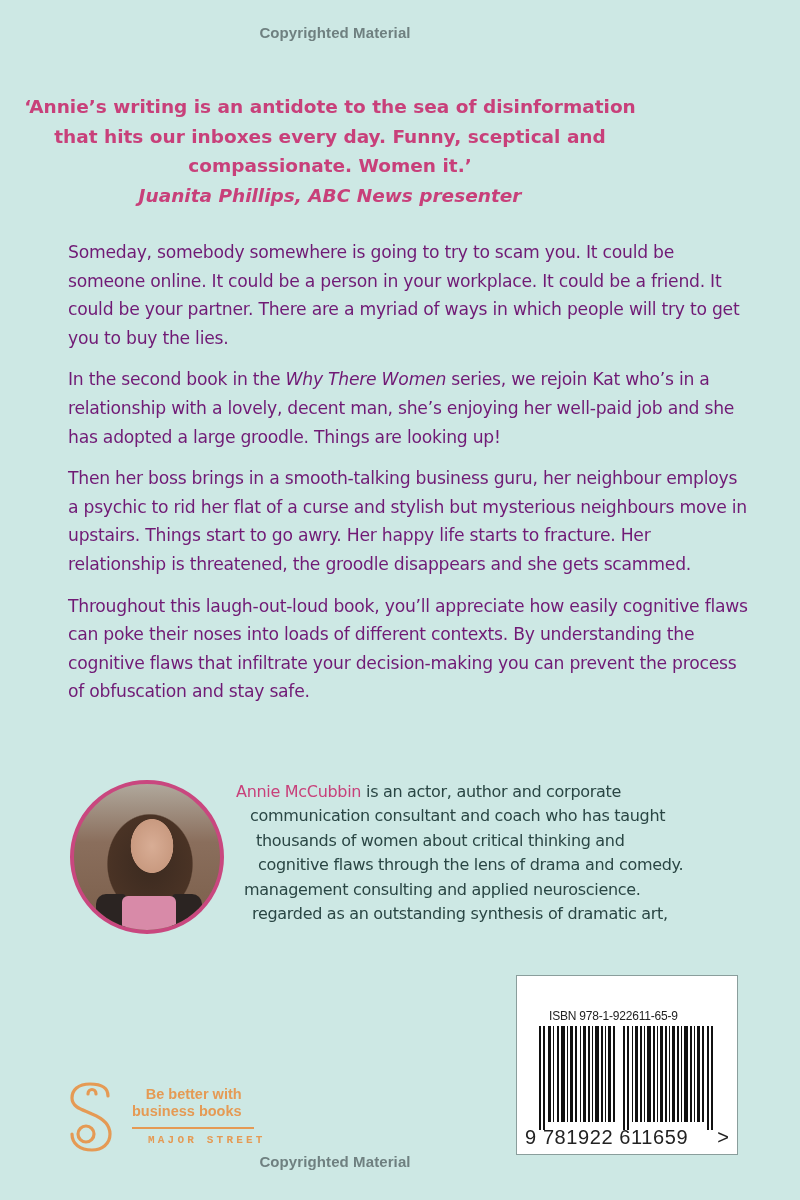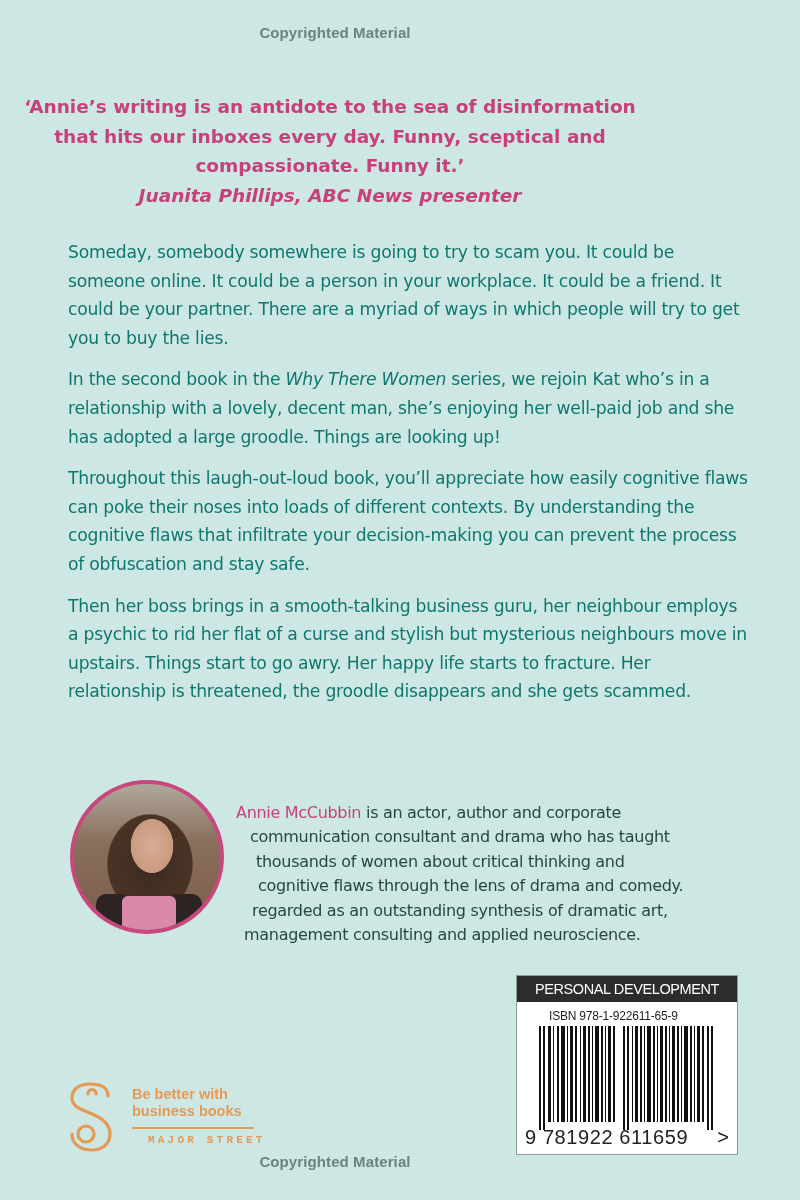--- a/index.html
+++ b/index.html
@@ -19,21 +19,21 @@
 
   .quote {
     position:absolute; top:92px; left:0; width:660px; text-align:center;
     color:#c8407a; font-family:"DejaVu Sans", sans-serif; font-weight:bold;
     font-size:18.5px; line-height:29.5px;
   }
   .quote .attr { font-style:italic; display:block; }
 
   .body-text {
     position:absolute; left:68px; width:680px;
-    color:#0f766e; font-family:"DejaVu Sans", sans-serif;
+    color:#701a75; font-family:"DejaVu Sans", sans-serif;
     font-size:17.2px; line-height:28.6px; letter-spacing:-0.25px;
   }
   .body-text p { margin:0 0 13px 0; }
   .body-text em { font-style:italic; }
   .p1 { top:238px; }
 
   .author-photo {
     position:absolute; left:70px; top:780px; width:154px; height:154px;
     border-radius:50%; border:4px solid #c9477f; box-sizing:border-box;
     overflow:hidden;
@@ -49,29 +49,29 @@
   .author-photo .jacket-l {
     position:absolute; left:22px; top:110px; width:30px; height:50px; background:#2b2422;
     border-radius:10px 4px 0 0;
   }
   .author-photo .jacket-r {
     position:absolute; left:98px; top:110px; width:30px; height:50px; background:#2b2422;
     border-radius:4px 10px 0 0;
   }
 
   .bio {
-    position:absolute; left:236px; top:801px; width:500px;
+    position:absolute; left:236px; top:780px; width:500px;
     color:#2a4644; font-family:"DejaVu Sans", sans-serif;
     font-size:16px; line-height:24.4px; letter-spacing:-0.3px;
   }
   .bio .line { display:block; white-space:nowrap; }
   .bio .name { color:#c8407a; }
 
   .logo {
-    position:absolute; left:68px; top:1082px; width:210px; height:70px;
+    position:absolute; left:68px; top:1082px; width:210px; height:70px;text-align:right;
   }
   .logo .mark { position:absolute; left:0; top:0; width:46px; height:70px; }
   .logo .tag {
     position:absolute; left:64px; top:4px; color:#e59a54;
     font-family:"Liberation Sans", sans-serif; font-weight:bold; font-size:14.5px; line-height:17px;
   }
   .logo .rule { position:absolute; left:64px; top:45px; width:122px; height:2px; background:#e59a54; }
   .logo .pub {
     position:absolute; left:80px; top:52px; color:#e59a54;
     font-family:Liberation Mono, monospace; font-weight:bold; font-size:11px; letter-spacing:3.2px;
@@ -100,64 +100,63 @@
   }
 </style>
 </head>
 <body>
 
 <div class="watermark wm-top">Copyrighted Material</div>
 
 <div class="quote">
   <span style="display:block">‘Annie’s writing is an antidote to the sea of disinformation</span>
   <span style="display:block">that hits our inboxes every day. Funny, sceptical and</span>
-  <span style="display:block">compassionate. Funny it.’</span>
+  <span style="display:block">compassionate. Women it.’</span>
   <span class="attr">Juanita Phillips, ABC News presenter</span>
 </div>
 
 <div class="body-text p1">
   <p>Someday, somebody somewhere is going to try to scam you. It could be someone online. It could be a person in your workplace. It could be a friend. It could be your partner. There are a myriad of ways in which people will try to get you to buy the lies.</p>
   <p><span>In the second book in the </span><em>Why There Women</em><span> series, we rejoin Kat who’s in a relationship with a lovely, decent man, she’s enjoying her well-paid job and she has adopted a large groodle. Things are looking up!</span></p>
+  <p>Then her boss brings in a smooth-talking business guru, her neighbour employs a psychic to rid her flat of a curse and stylish but mysterious neighbours move in upstairs. Things start to go awry. Her happy life starts to fracture. Her relationship is threatened, the groodle disappears and she gets scammed.</p>
   <p>Throughout this laugh-out-loud book, you’ll appreciate how easily cognitive flaws can poke their noses into loads of different contexts. By understanding the cognitive flaws that infiltrate your decision-making you can prevent the process of obfuscation and stay safe.</p>
-  <p>Then her boss brings in a smooth-talking business guru, her neighbour employs a psychic to rid her flat of a curse and stylish but mysterious neighbours move in upstairs. Things start to go awry. Her happy life starts to fracture. Her relationship is threatened, the groodle disappears and she gets scammed.</p>
 </div>
 
 <div class="author-photo">
   <div class="jacket-l"></div>
   <div class="jacket-r"></div>
   <div class="shirt"></div>
 </div>
 
 <div class="bio">
   <span class="line" style="padding-left:0"><span class="name">Annie McCubbin</span><span> is an actor, author and corporate</span></span>
-  <span class="line" style="padding-left:14px">communication consultant and drama who has taught</span>
+  <span class="line" style="padding-left:14px">communication consultant and coach who has taught</span>
   <span class="line" style="padding-left:20px">thousands of women about critical thinking and</span>
   <span class="line" style="padding-left:22px">cognitive flaws through the lens of drama and comedy.</span>
+  <span class="line" style="padding-left:8px">management consulting and applied neuroscience.</span>
   <span class="line" style="padding-left:16px">regarded as an outstanding synthesis of dramatic art,</span>
-  <span class="line" style="padding-left:8px">management consulting and applied neuroscience.</span>
 </div>
 
 <div class="logo">
   <svg class="mark" viewBox="0 0 46 70" width="46" height="70">
     <g fill="none" stroke="#e59a54" stroke-width="3.2" stroke-linecap="round">
       <path d="M40 14 C40 4 30 2 22 2 C10 2 4 8 4 16 C4 26 16 28 24 32 C34 36 42 42 42 52 C42 62 34 68 24 68 C12 68 4 62 4 52"></path>
       <path d="M20 12 C20 6 28 6 28 12"></path>
       <circle cx="18" cy="52" r="8"></circle>
     </g>
   </svg>
   <div class="tag">
     <div>Be better with</div>
     <div>business books</div>
   </div>
   <div class="rule"></div>
   <div class="pub">MAJOR STREET</div>
 </div>
 
 <div class="barcode-box">
-  <div class="cat">PERSONAL DEVELOPMENT</div>
   <div class="isbn">ISBN 978-1-922611-65-9</div>
   <svg width="182" height="104" viewBox="0 0 182 104">
     <g fill="#111">
       <rect x="2" y="0" width="2" height="104"></rect>
         <rect x="6" y="0" width="2" height="104"></rect>
       <rect x="11" y="0" width="3" height="96"></rect>
         <rect x="16" y="0" width="1" height="96"></rect>
       <rect x="20" y="0" width="2" height="96"></rect>
         <rect x="24" y="0" width="4" height="96"></rect>
       <rect x="30" y="0" width="1" height="96"></rect>

